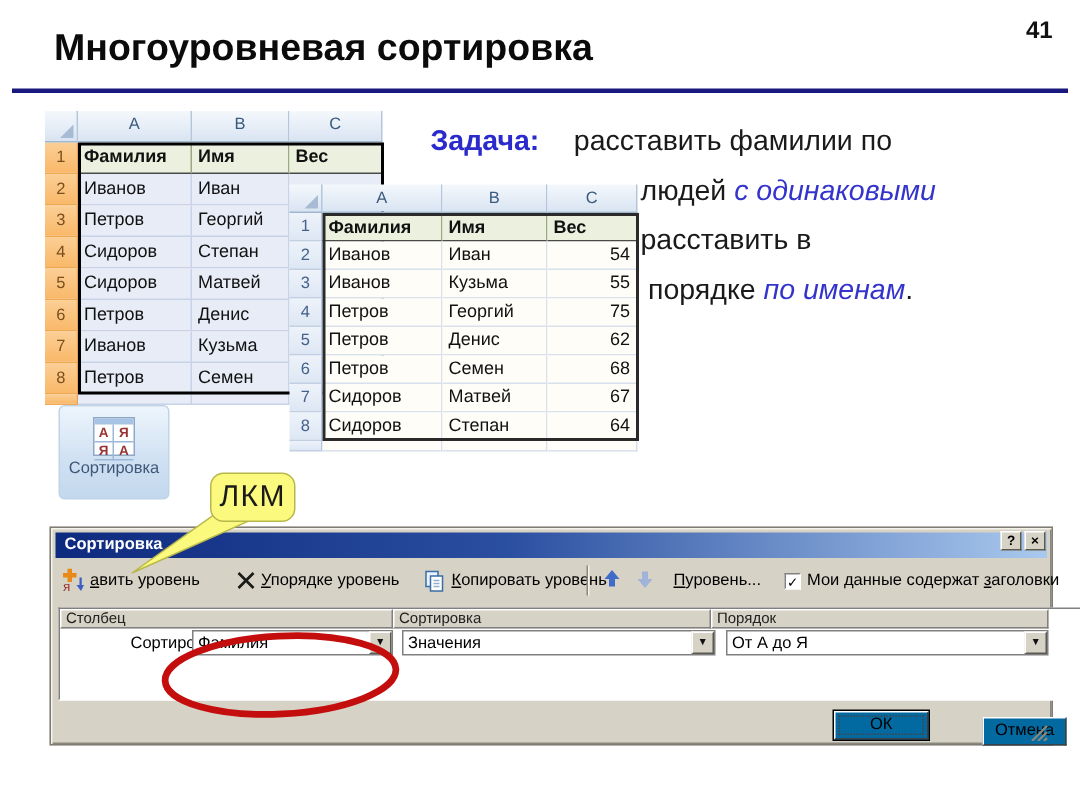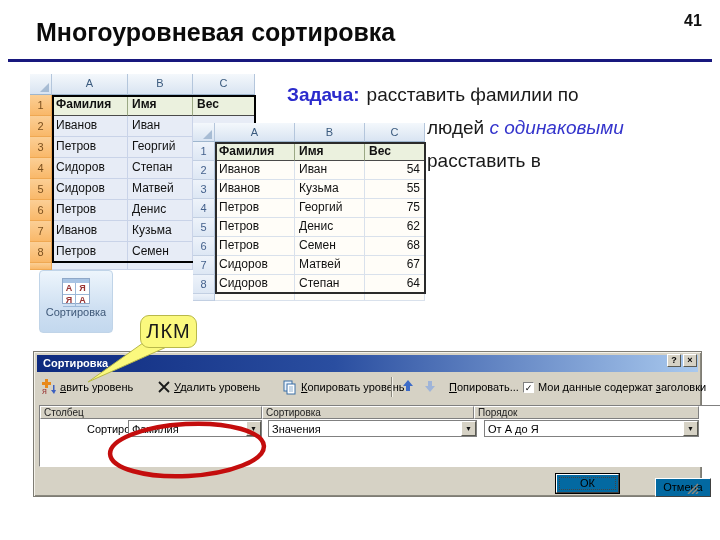--- a/index.html
+++ b/index.html
@@ -13,21 +13,21 @@
   .title { position: absolute; left: 36px; top: 18px; font-size: 25px; font-weight: bold; color: #0b0b0b; }
   .page-num { position: absolute; left: 684px; top: 12px; font-size: 16px; font-weight: bold; color: #111; }
   .divider { position: absolute; left: 8px; top: 59px; width: 704px; height: 3px; background: #18187e; }
 
   
   .task-line { position: absolute; font-size: 19px; color: #1a1a1a; white-space: nowrap; z-index: 5; }
   #task-l1 { left: 287px; top: 84px; }
   #task-l2 { left: 427px; top: 117px; }
   #task-l3 { left: 427px; top: 150px; }
   #task-l4 { left: 432px; top: 183px; }
-  .t-label { color: #2b2bcc; font-weight: bold; margin-right: 7px; }
+  .t-label { color: #2b2bcc; font-weight: bold; margin-right: 23px; }
   .t-em { color: #3434cc; font-style: italic; }
 
   
   .xl { position: absolute; display: grid; font-size: 12px; color: #111; }
   #t1 { left: 30px; top: 74px; z-index: 4;
         grid-template-columns: 22px 76px 65px 62px;
         grid-template-rows: 21px repeat(8, 21px) 7px; }
   #t2 { left: 193px; top: 123px; z-index: 10;
         grid-template-columns: 22px 80px 70px 60px;
         grid-template-rows: 19px repeat(8, 19px) 7px; }
@@ -140,20 +140,23 @@
 
   <div class="task-line" id="task-l1">
     <span class="t-label">Задача:</span><span>расставить фамилии по</span>
   </div>
   <div class="task-line" id="task-l2">
     <span>людей </span><span class="t-em">с одинаковыми</span>
   </div>
   <div class="task-line" id="task-l3">
     <span>расставить в</span>
   </div>
+  <div class="task-line" id="task-l4">
+    <span>порядке </span><span class="t-em">по именам</span><span>.</span>
+  </div>
 
   <div class="xl" id="t1">
     <div class="cn"></div>
     <div class="ch">A</div>
     <div class="ch">B</div>
     <div class="ch">C</div>
 
     <div class="rh1">1</div>
     <div class="hd">Фамилия</div>
     <div class="hd">Имя</div>
@@ -278,21 +281,21 @@
         <rect x="1" y="3" width="9" height="3" fill="#e8891a"></rect>
         <text x="1" y="15" font-size="9" fill="#993333" font-family="Liberation Sans, sans-serif">я</text>
         <polygon points="12,6 12,11 10,11 13,15 15,11 13.5,11 13.5,6" fill="#3b5fc0"></polygon>
       </svg>
       <span><span class="accel">а</span><span>вить уровень</span></span>
     </div>
     <div class="tb-item" style="left:124px">
       <svg width="12" height="12">
         <path d="M1,1 L11,11 M11,1 L1,11" stroke="#1a1a1a" stroke-width="1.8"></path>
       </svg>
-      <span><span class="accel">У</span><span>далить уровень</span></span>
+      <span><span class="accel">У</span><span>порядке уровень</span></span>
     </div>
     <div class="tb-item" style="left:249px">
       <svg width="14" height="15">
         <rect x="1" y="1" width="8" height="10" fill="#eaf2fb" stroke="#3a6ea5"></rect>
         <rect x="4" y="4" width="8" height="10" fill="#ffffff" stroke="#3a6ea5"></rect>
         <path d="M6,7 h4 M6,9 h4 M6,11 h4" stroke="#8fb0d0" stroke-width="1"></path>
       </svg>
       <span><span class="accel">К</span><span>опировать уровень</span></span>
     </div>
     <div class="tb-sep"></div>
@@ -300,21 +303,21 @@
       <svg width="14" height="14">
         <polygon points="7,1 12,7 9,7 9,12 5,12 5,7 2,7" fill="#3e6cc8"></polygon>
       </svg>
     </div>
     <div class="arrow-btn" style="left:388px">
       <svg width="14" height="14">
         <polygon points="7,13 12,7 9,7 9,2 5,2 5,7 2,7" fill="#9fb4d8"></polygon>
       </svg>
     </div>
     <div class="tb-item" style="left:415px">
-      <span><span class="accel">П</span><span>опировать...</span></span>
+      <span><span class="accel">П</span><span>уровень...</span></span>
     </div>
     <div class="tb-item" style="left:489px">
       <span class="chk">✓</span>
       <span><span>Мои данные содержат </span><span class="accel">з</span><span>аголовки</span></span>
     </div>
 
     <div class="list-area">
       <div class="col-hdr" id="hdr-col">Столбец</div>
       <div class="col-hdr" id="hdr-sort">Сортировка</div>
       <div class="col-hdr" id="hdr-order">Порядок</div>

